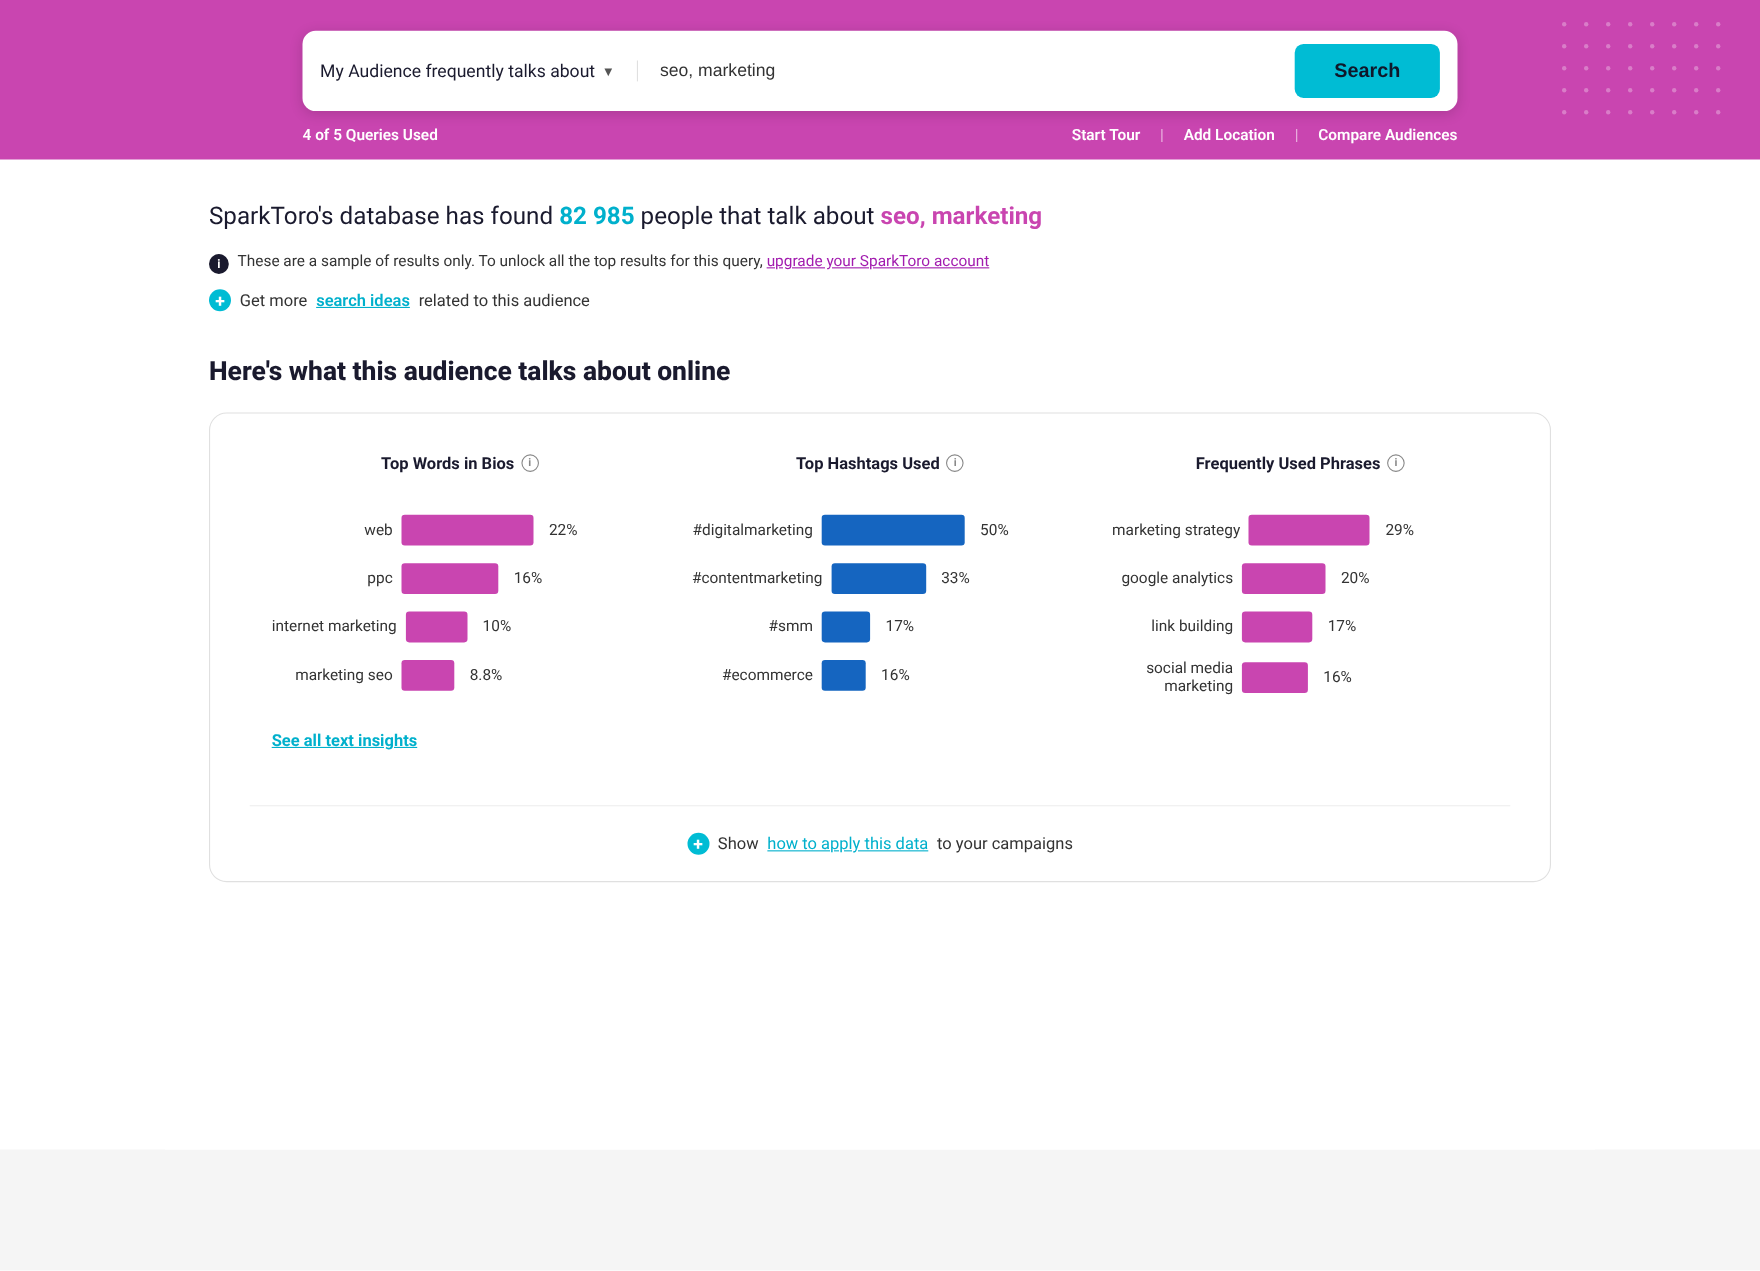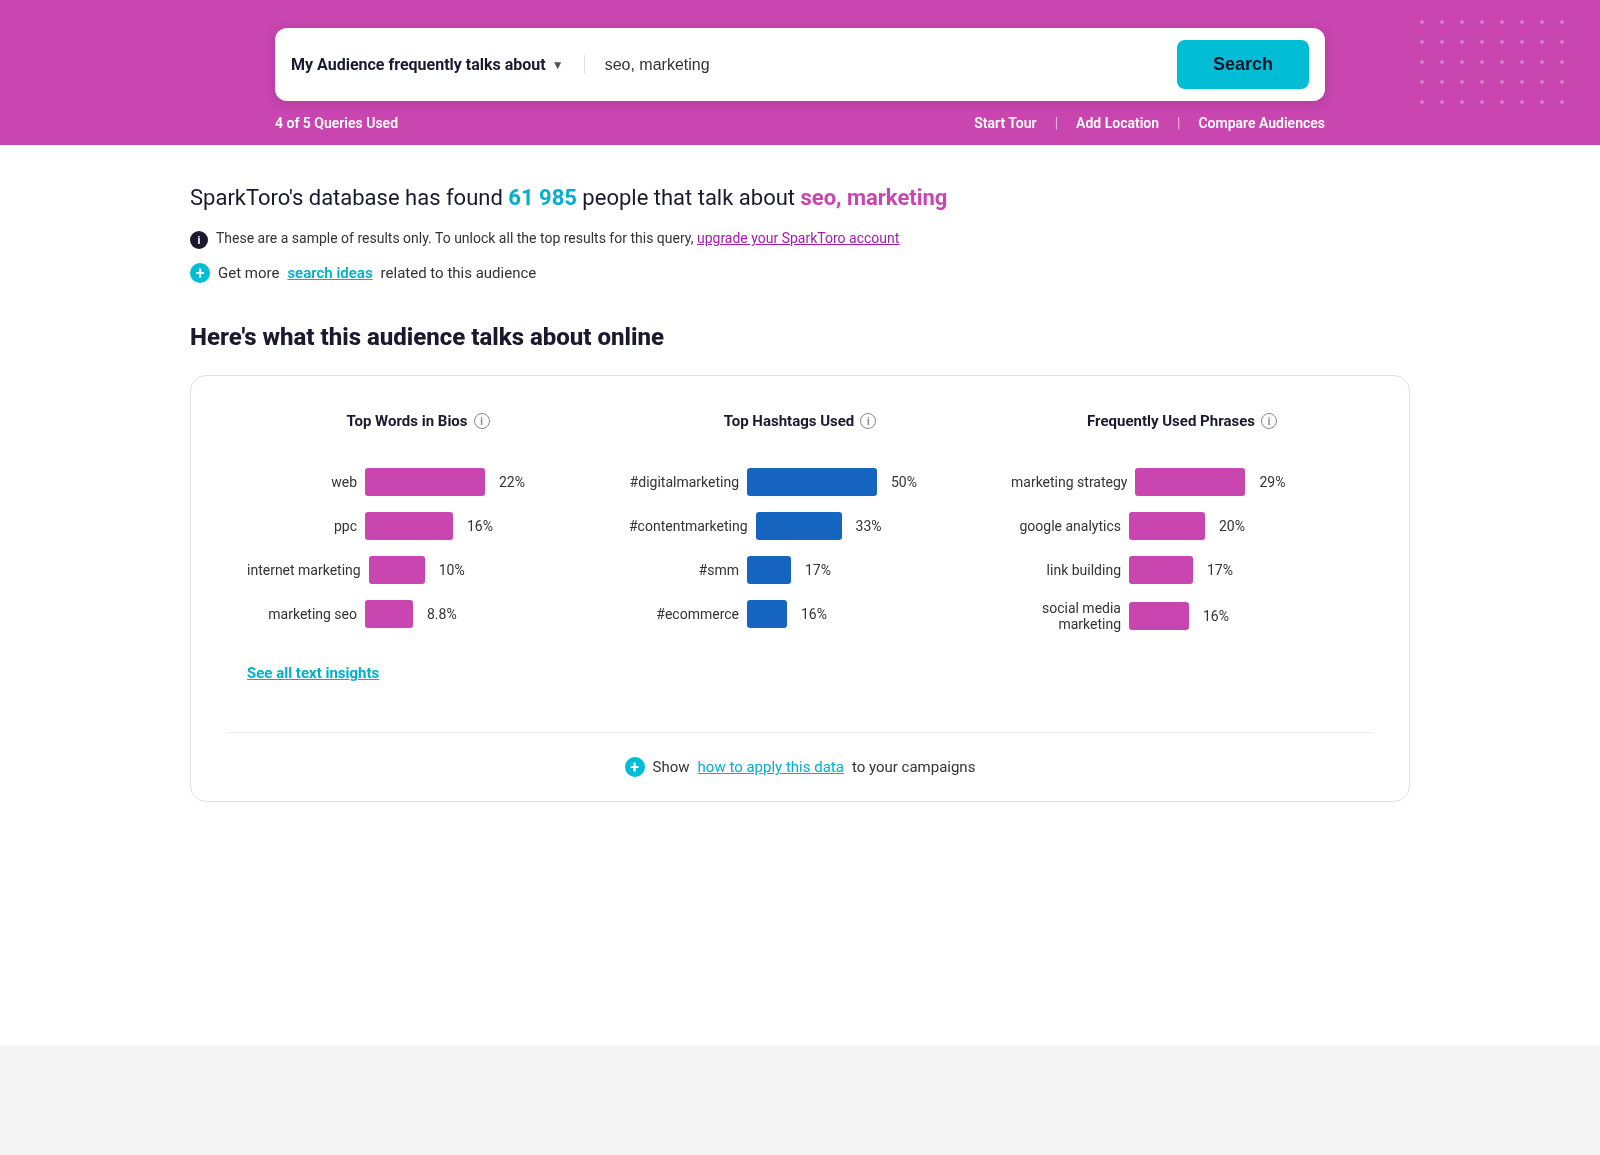--- a/index.html
+++ b/index.html
@@ -50,21 +50,21 @@
 
     .audience-selector {
       display: flex;
       align-items: center;
       gap: 6px;
       padding-right: 20px;
       border-right: 1px solid #e0e0e0;
       cursor: pointer;
       white-space: nowrap;
       font-size: 16px;
-      font-weight: 700;
+      font-weight: 400;
       color: #1a1a2e;
     }
 
     .audience-selector .chevron {
       font-size: 12px;
       color: #555;
     }
 
     .search-input {
       flex: 1;
@@ -432,21 +432,21 @@
         <a href="#">Compare Audiences</a>
       </nav>
     </div>
   </div>
 
   <div class="main-content">
 
 
     <p class="found-text">
       <span>SparkToro's database has found</span>
-      <span class="number">61 985</span>
+      <span class="number">82 985</span>
       <span>people that talk about</span>
       <span class="query">seo, marketing</span>
     </p>
 
     <div class="info-row">
       <span class="info-icon">i</span>
       <span>
         <span>These are a sample of results only. To unlock all the top results for this query,</span>
         <a class="upgrade-link" href="#">
           <span>upgrade your SparkToro account</span>

